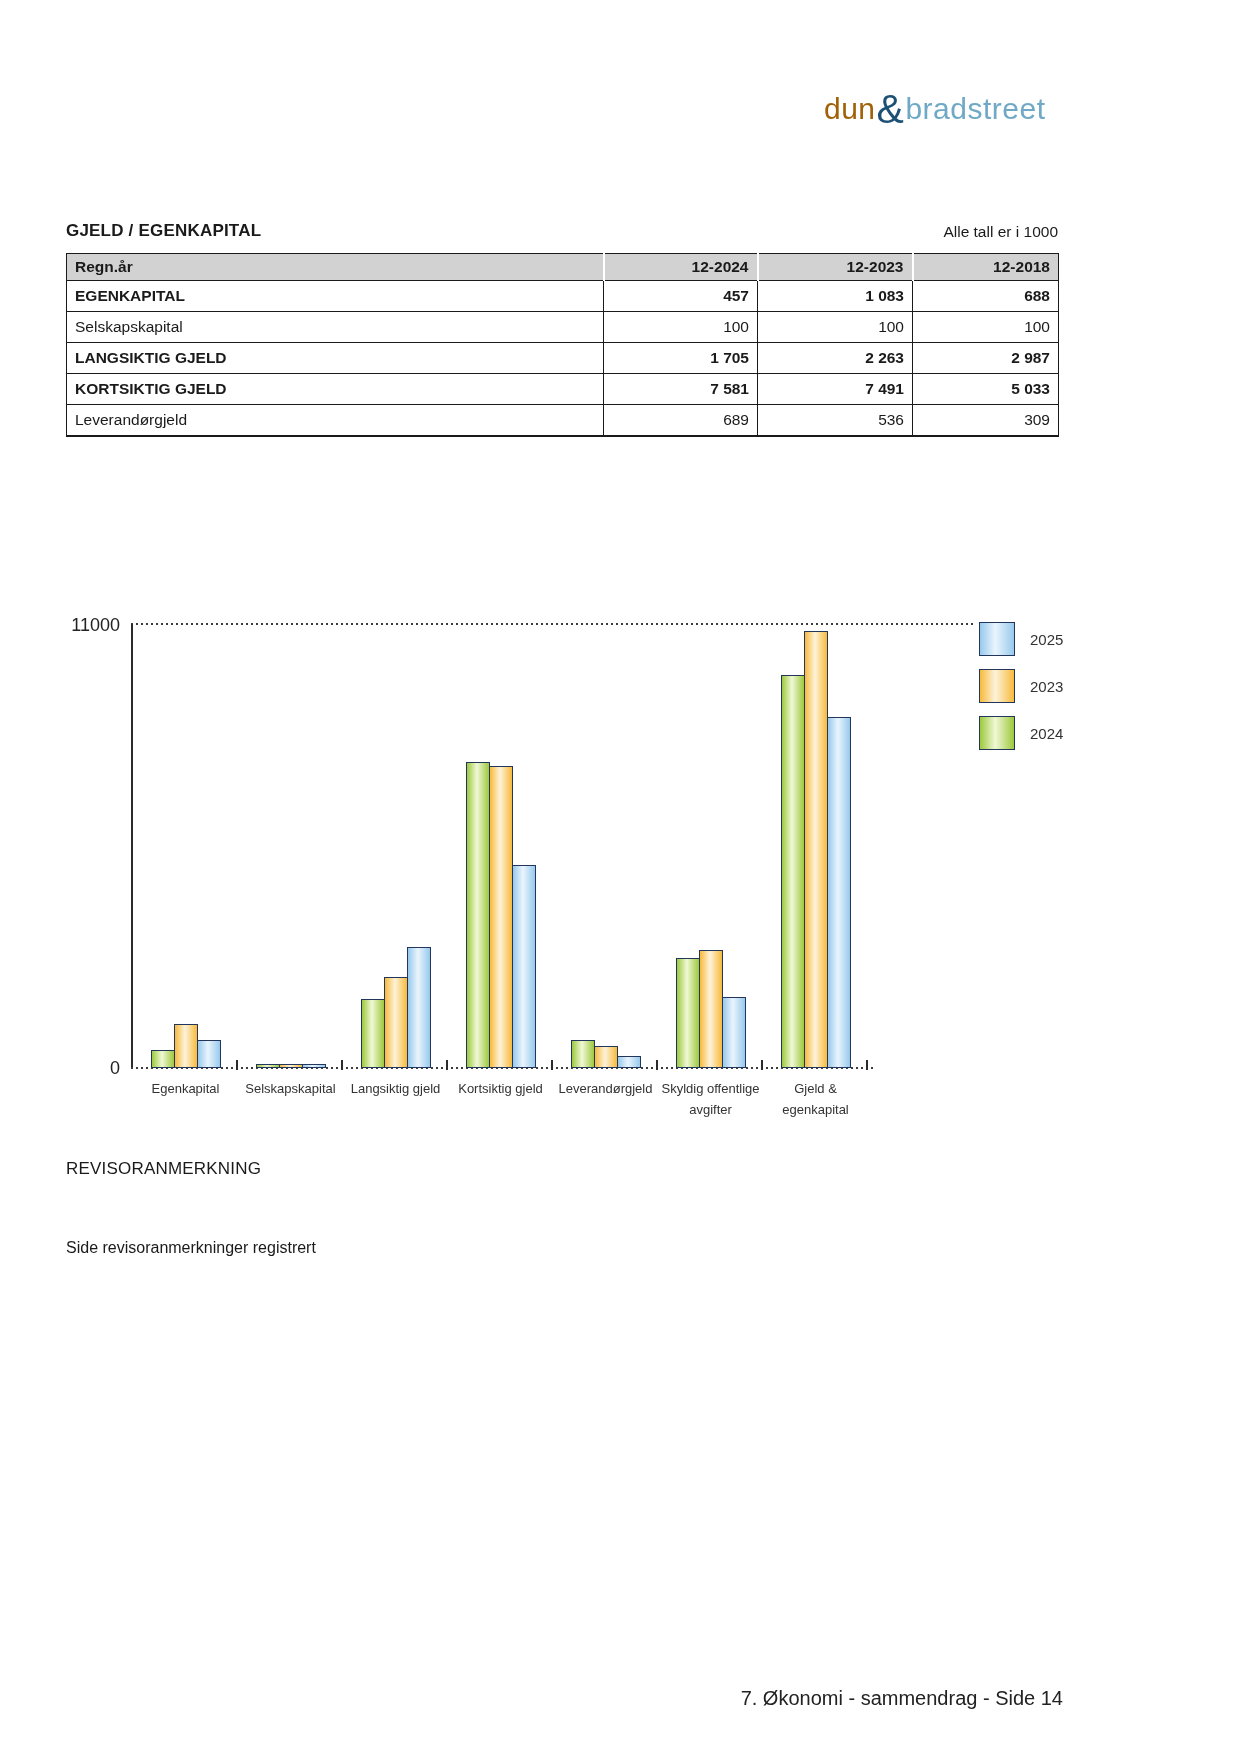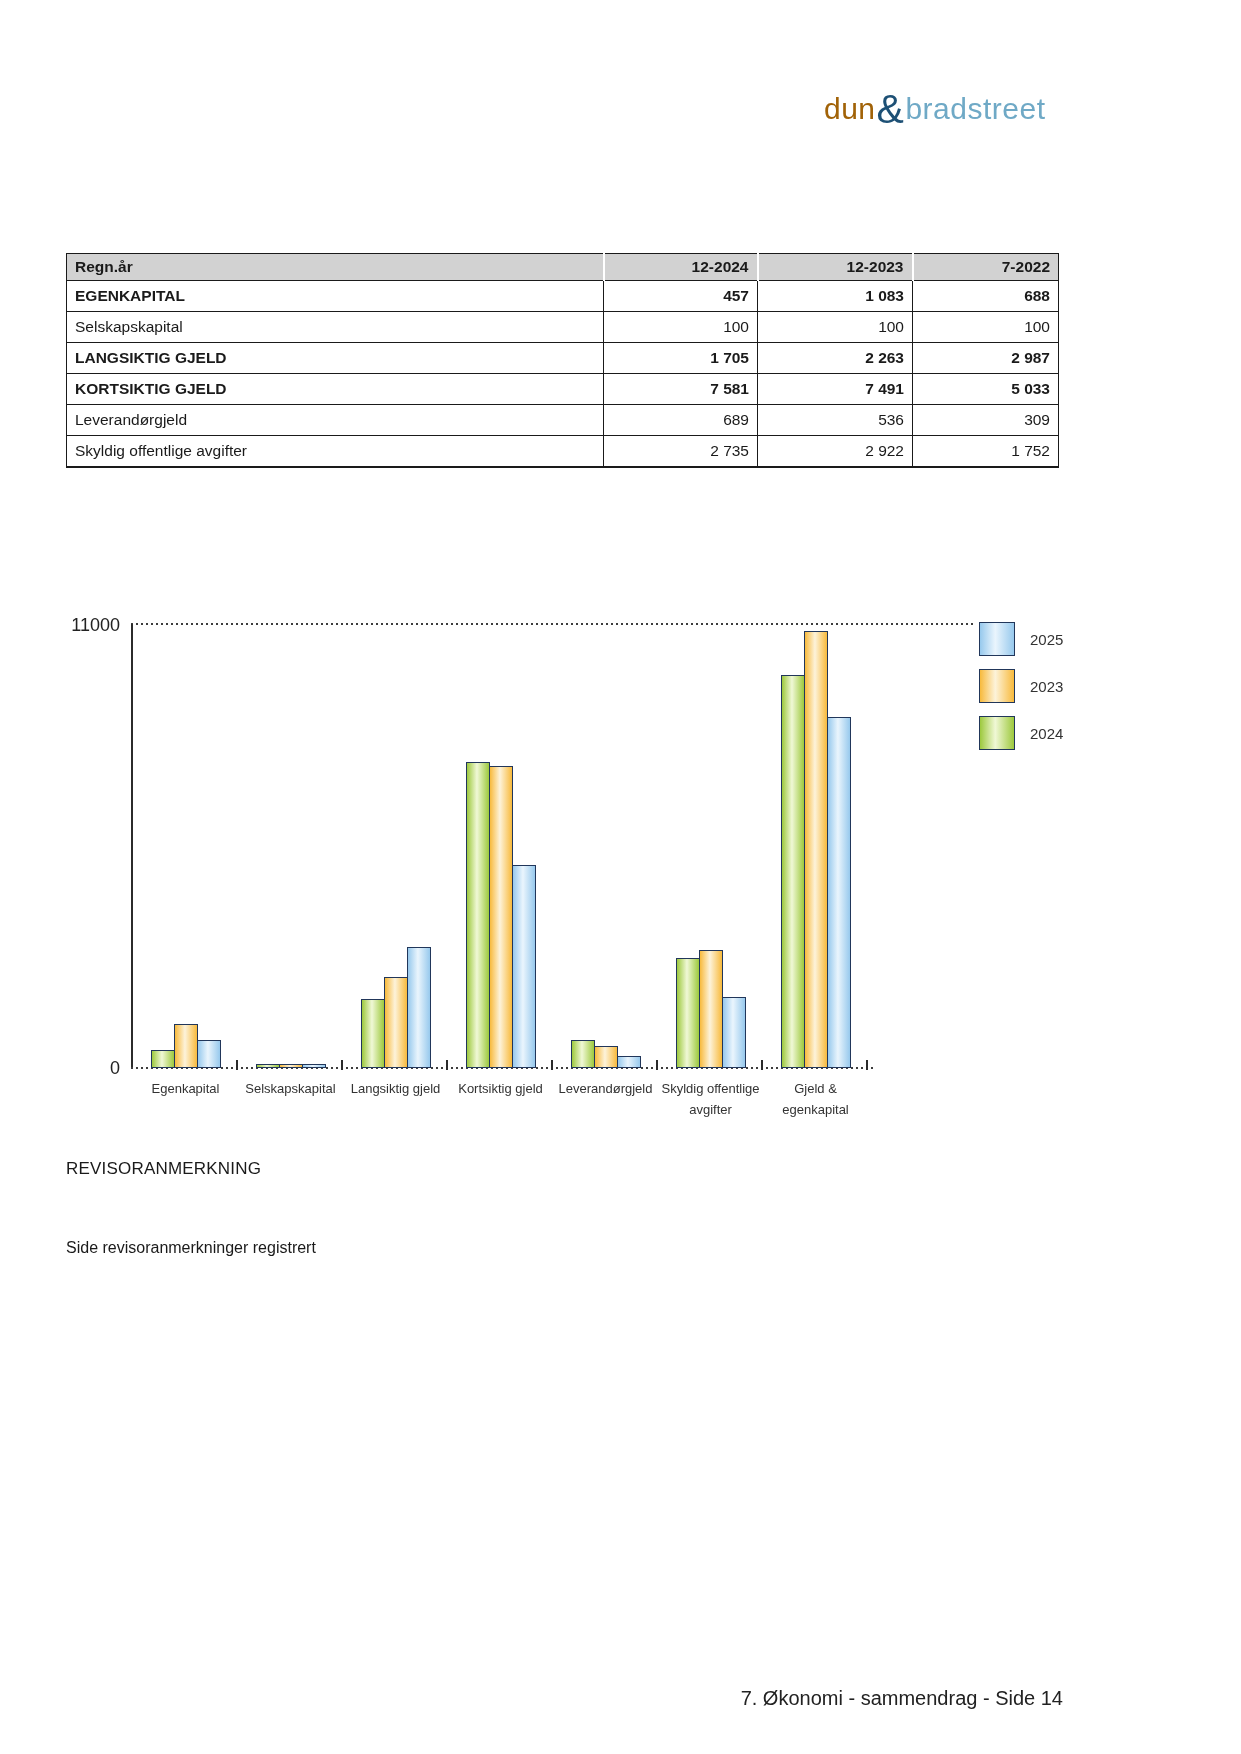--- a/index.html
+++ b/index.html
@@ -59,34 +59,38 @@
 <body>
 
 <div class="page">
 
   <div class="logo">
     <span class="p1">dun</span>
     <span class="amp">&amp;</span>
     <span class="p2">bradstreet</span>
   </div>
 
+  <div class="sect-head">
+    <span class="sect-title">GJELD / EGENKAPITAL</span>
+    <span class="sect-note">Alle tall er i 1000</span>
+  </div>
 
   <table class="fin">
     <colgroup>
       <col style="width:537px">
         <col style="width:154px">
         <col style="width:155px">
         <col style="width:146px">
     </colgroup>
     <thead>
       <tr>
         <th>Regn.år</th>
         <th class="num">12-2024</th>
         <th class="num">12-2023</th>
-        <th class="num">7-2022</th>
+        <th class="num">12-2018</th>
       </tr>
     </thead>
     <tbody id="tbody">
         <tr class="bold">
           <td>EGENKAPITAL</td>
           <td class="num">457</td>
           <td class="num">1 083</td>
           <td class="num">688</td>
         </tr>
         <tr>
@@ -105,26 +109,20 @@
           <td>KORTSIKTIG GJELD</td>
           <td class="num">7 581</td>
           <td class="num">7 491</td>
           <td class="num">5 033</td>
         </tr>
         <tr>
           <td>Leverandørgjeld</td>
           <td class="num">689</td>
           <td class="num">536</td>
           <td class="num">309</td>
-        </tr>
-        <tr>
-          <td>Skyldig offentlige avgifter</td>
-          <td class="num">2 735</td>
-          <td class="num">2 922</td>
-          <td class="num">1 752</td>
         </tr>
       </tbody>
   </table>
 
   <div class="ylab top">11000</div>
   <div class="ylab zero">0</div>
   <div class="topline dotline"></div>
   <div class="yaxis"></div>
   <div class="baseline dotline"></div>
   <div class="groups" id="chart-groups">

